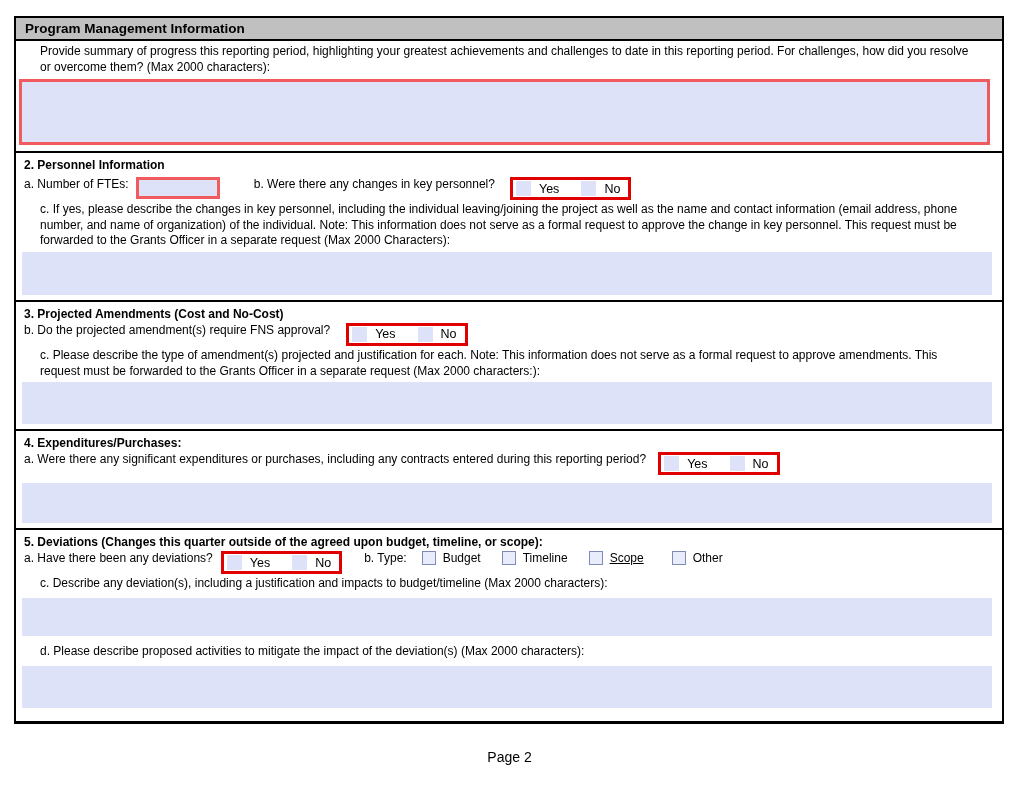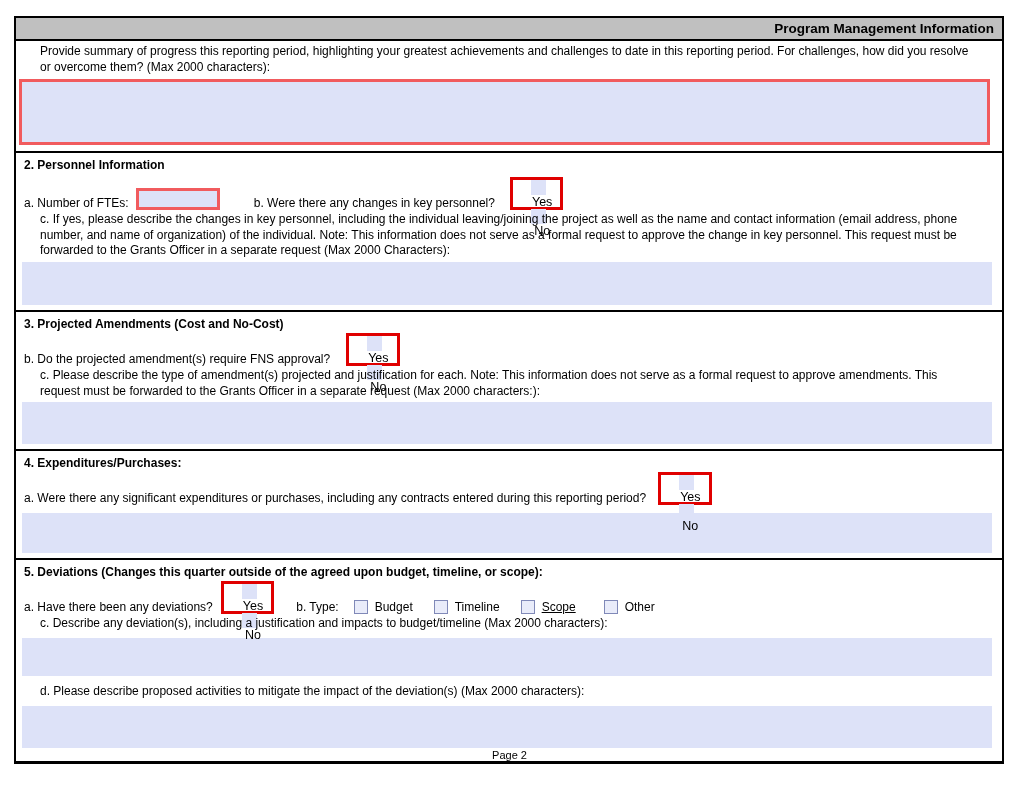--- a/index.html
+++ b/index.html
@@ -14,64 +14,63 @@
   .form-table {
     position:absolute; left:14px; top:16px; width:990px;
     border:2px solid #000; border-bottom-width:3px;
     background:#fff;
   }
   .title-bar {
     background:#c0c0c0;
     border-bottom:2px solid #000;
     font-weight:bold; font-size:13.5px;
     padding:3px 8px 3px 9px;
-    text-align:right;
   }
   .section { padding:3px 0 0 0; }
   .section + .section { border-top:2px solid #000; }
   .sec-heading { font-weight:bold; padding:1px 8px 1px 8px; line-height:16px; }
   .desc { padding:0 24px; line-height:15.6px; }
   .field-area {
     display:block; background:#dde2f8; border:none; resize:none;
     font-family:inherit; font-size:inherit; padding:2px 4px; outline:none;
   }
   .area-red {
     margin:4px 16px 6px 3px; height:66px;
     border:3px solid #f15b5e; width:971px;
   }
   .area-plain { margin:3px 14px 5px 6px; width:970px; }
   .h43 { height:43px; } .h42 { height:42px; } .h40 { height:40px; }
   .h38 { height:38px; }
-  .inline-row { display:flex; align-items:flex-end; padding:3px 8px 2px 8px; min-height:24px; }
+  .inline-row { display:flex; align-items:flex-start; padding:3px 8px 2px 8px; min-height:24px; }
   .lbl { white-space:nowrap; }
   .text-input {
     background:#dde2f8; border:3px solid #f15b5e; outline:none;
     height:22px; font-family:inherit; font-size:inherit; padding:0 3px;
   }
   .w84 { width:84px; } .w78 { width:78px; }
   .yn-group {
     display:inline-flex; align-items:center;
     border:3px solid #e00000; background:#fff;
-    height:33px; padding:0 8px 0 11px;flex-direction:column;
+    height:23px; padding:0 8px 0 3px;
   }
   .yn-box {
     width:15px; height:15px; background:#dde2f8;
     display:inline-block; flex:0 0 auto; cursor:pointer;
   }
   .yn-label { padding:0 0 0 8px; font-size:12.5px; }
   .yn-gap { width:22px; flex:0 0 auto; }
   .cb {
     width:14px; height:14px; border:1px solid #8089b8; background:#e9ecfa;
     display:inline-block; flex:0 0 auto; cursor:pointer; margin-right:7px;
   }
   .cb-item { display:inline-flex; align-items:center; }
   .spacer-bottom { height:8px; }
   .footer {
     position:absolute; left:0; top:749px; width:1019px;
-    text-align:center; font-size:11px;
+    text-align:center; font-size:14px;
   }
 </style>
 </head>
 <body>
 
 <div class="form-table">
 
   <div class="title-bar">Program Management Information</div>
 
   <div class="section">

